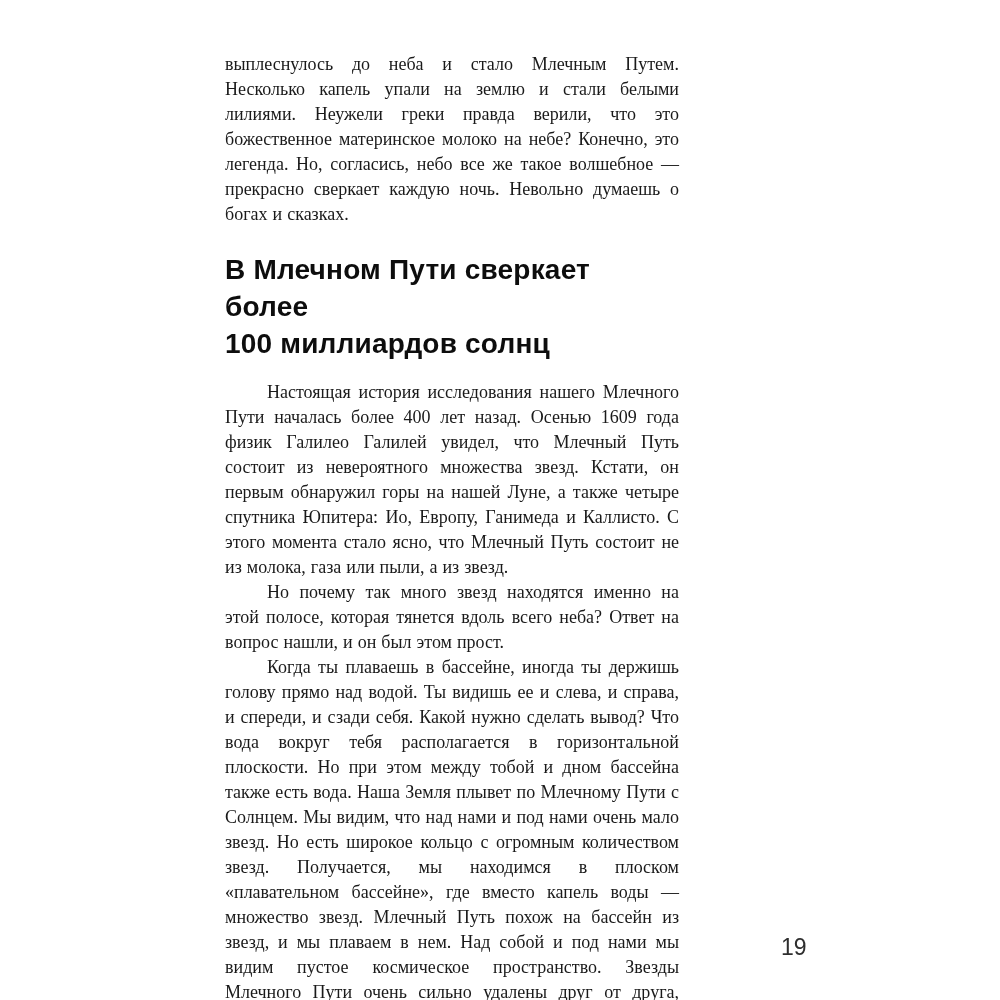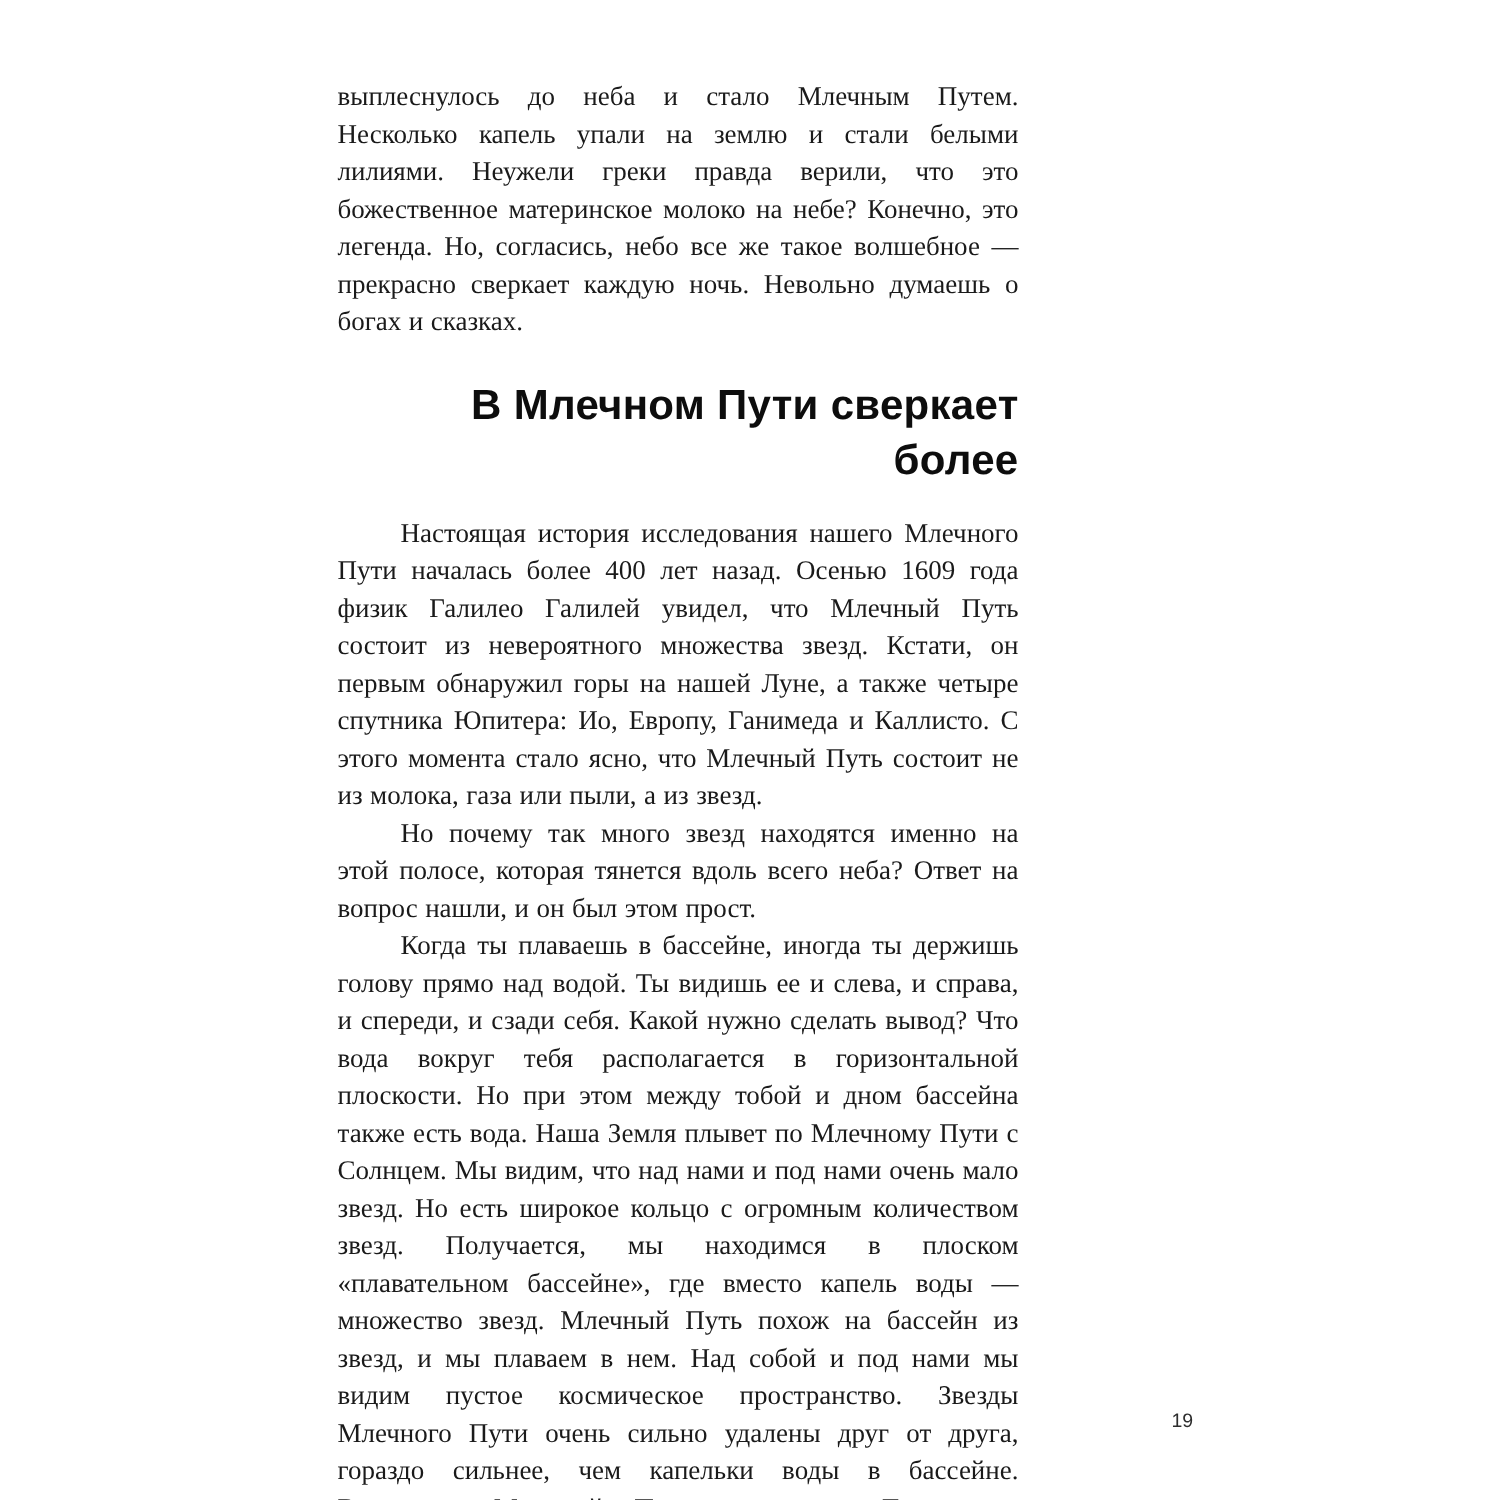--- a/index.html
+++ b/index.html
@@ -38,43 +38,43 @@
     margin: 24px 0 18px 0;
     font-family: "Liberation Sans", "DejaVu Sans", sans-serif;
     font-weight: 700;
     font-size: 28px;
     line-height: 37px;
     color: #0d0d0d;
     letter-spacing: 0.2px;
   }
   .section-heading .heading-line {
     display: block;
-    text-align: right;
   }
   .page-number {
     position: absolute;
     left: 781px;
     top: 936px;
     font-family: "Liberation Sans", "DejaVu Sans", sans-serif;
-    font-size: 13px;
+    font-size: 23px;
     line-height: 22px;
     color: #2e2e2e;
   }
 </style>
 </head>
 <body>
 
 <div class="book-page">
 
   <div class="text-column">
 
     <p class="body-paragraph no-indent">выплеснулось до неба и стало Млечным Путем. Несколько капель упали на землю и стали белыми лилиями. Неужели греки правда верили, что это божественное материнское молоко на небе? Конечно, это легенда. Но, согласись, небо все же такое волшебное — прекрасно сверкает каждую ночь. Невольно думаешь о богах и сказках.</p>
 
     <h2 class="section-heading">
       <span class="heading-line">В Млечном Пути сверкает более</span>
+      <span class="heading-line">100 миллиардов солнц</span>
     </h2>
 
     <p class="body-paragraph">Настоящая история исследования нашего Млечного Пути началась более 400 лет назад. Осенью 1609 года физик Галилео Галилей увидел, что Млечный Путь состоит из невероятного множества звезд. Кстати, он первым обнаружил горы на нашей Луне, а также четыре спутника Юпитера: Ио, Европу, Ганимеда и Каллисто. С этого момента стало ясно, что Млечный Путь состоит не из молока, газа или пыли, а из звезд.</p>
 
     <p class="body-paragraph">Но почему так много звезд находятся именно на этой полосе, которая тянется вдоль всего неба? Ответ на вопрос нашли, и он был этом прост.</p>
 
     <p class="body-paragraph">Когда ты плаваешь в бассейне, иногда ты держишь голову прямо над водой. Ты видишь ее и слева, и справа, и спереди, и сзади себя. Какой нужно сделать вывод? Что вода вокруг тебя располагается в горизонтальной плоскости. Но при этом между тобой и дном бассейна также есть вода. Наша Земля плывет по Млечному Пути с Солнцем. Мы видим, что над нами и под нами очень мало звезд. Но есть широкое кольцо с огромным количеством звезд. Получается, мы находимся в плоском «плавательном бассейне», где вместо капель воды — множество звезд. Млечный Путь похож на бассейн из звезд, и мы плаваем в нем. Над собой и под нами мы видим пустое космическое пространство. Звезды Млечного Пути очень сильно удалены друг от друга, гораздо сильнее, чем капельки воды в бассейне. Возможно, Млечный Путь похож на Туманность Андромеды — то есть на плоское звездное скопление. Об этом впервые</p>
 
   </div>
 

